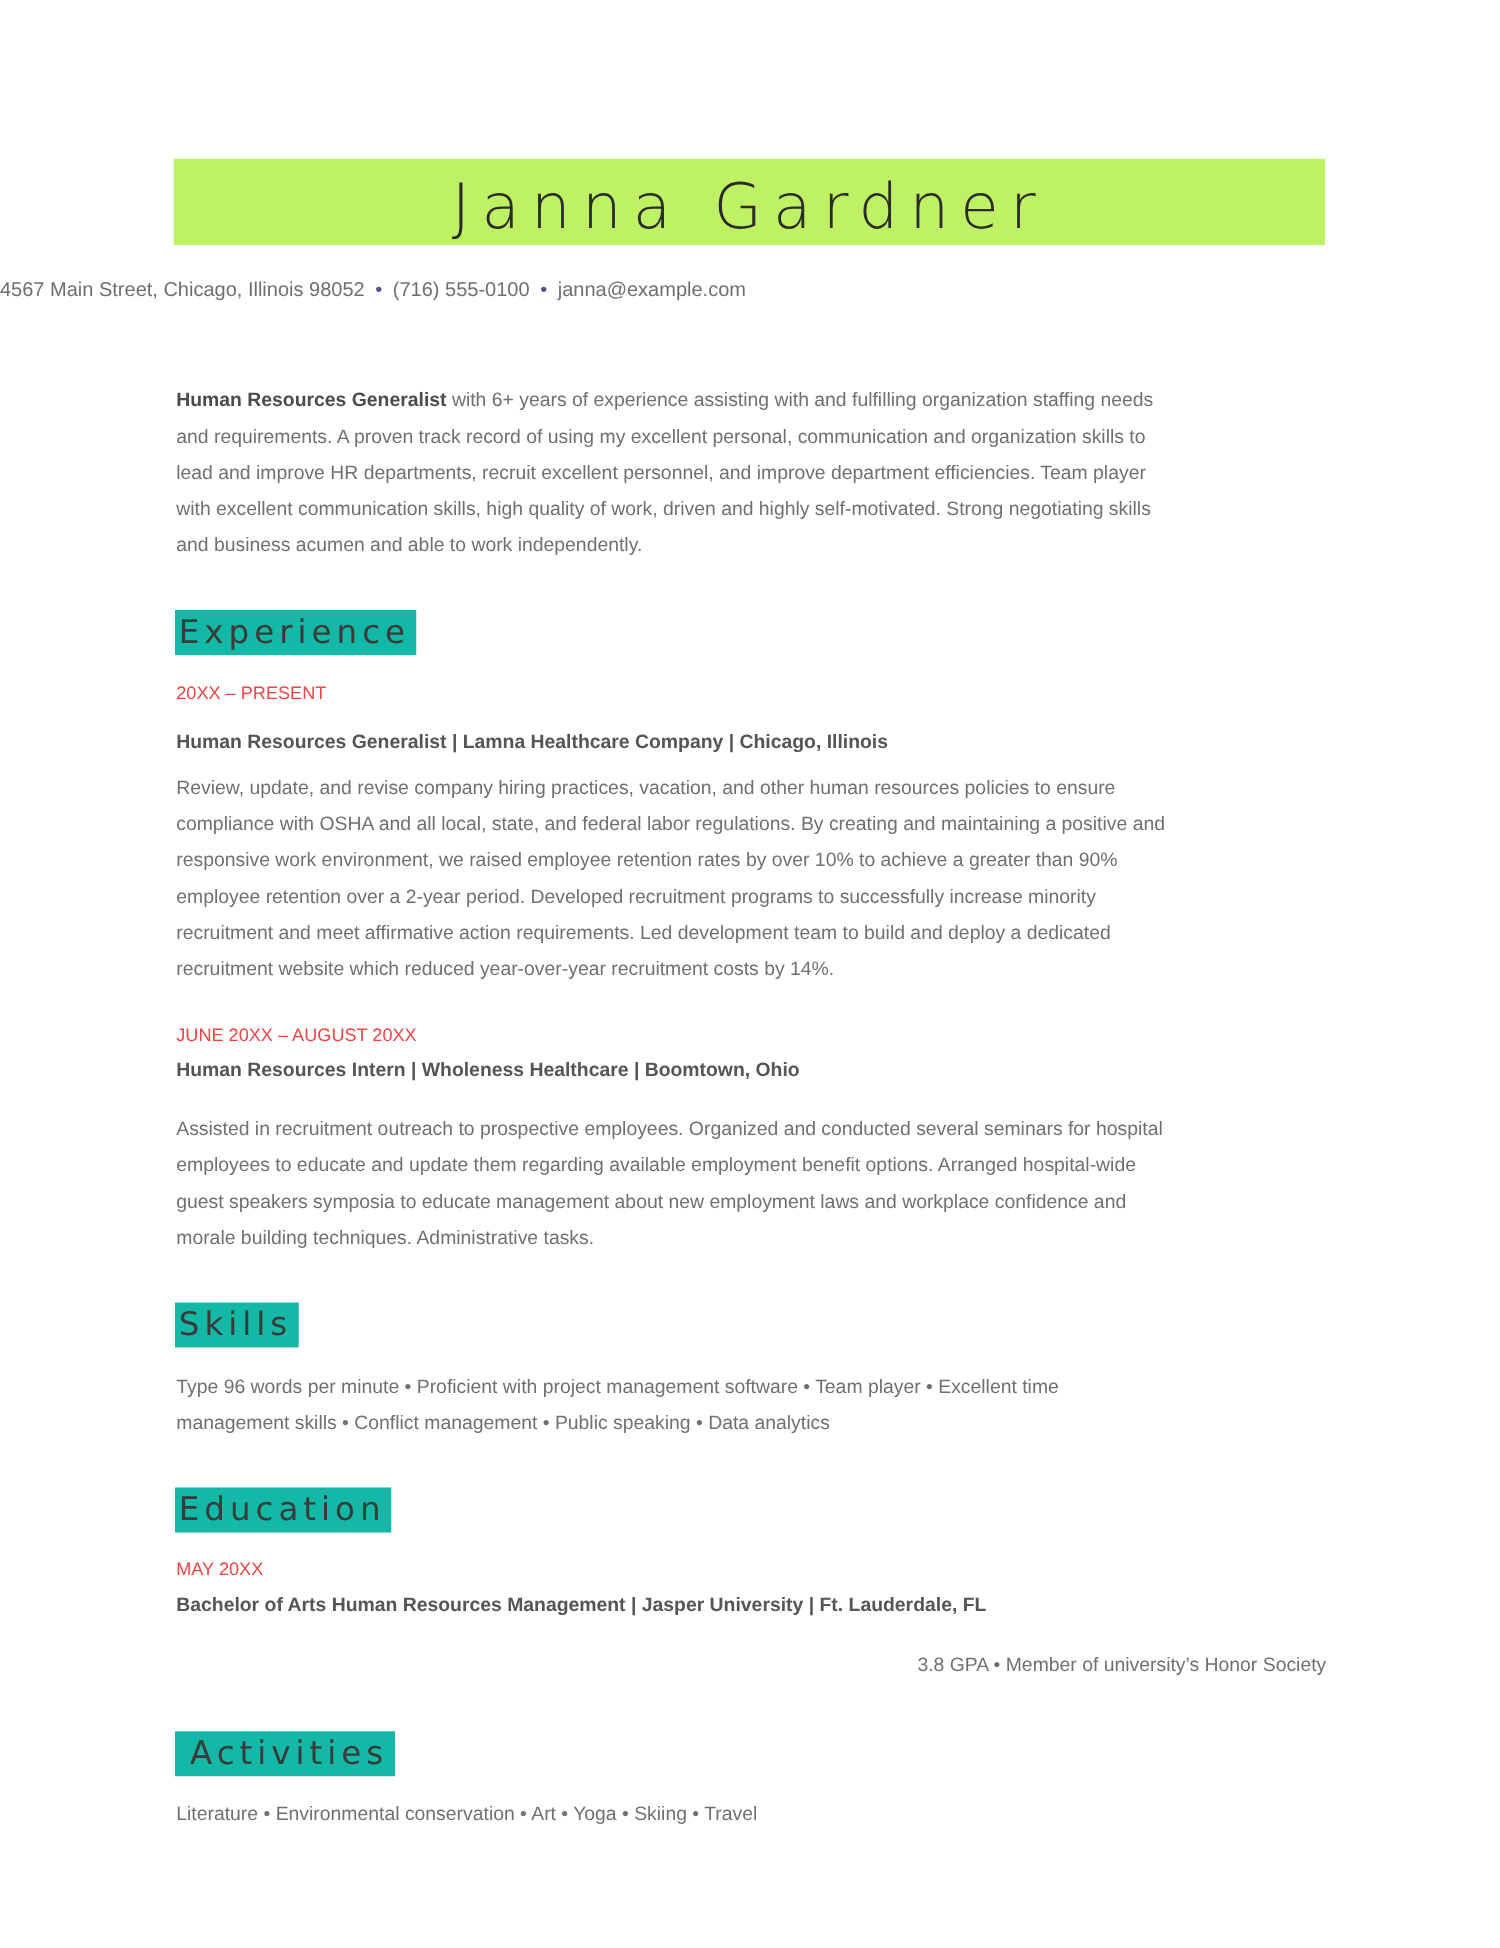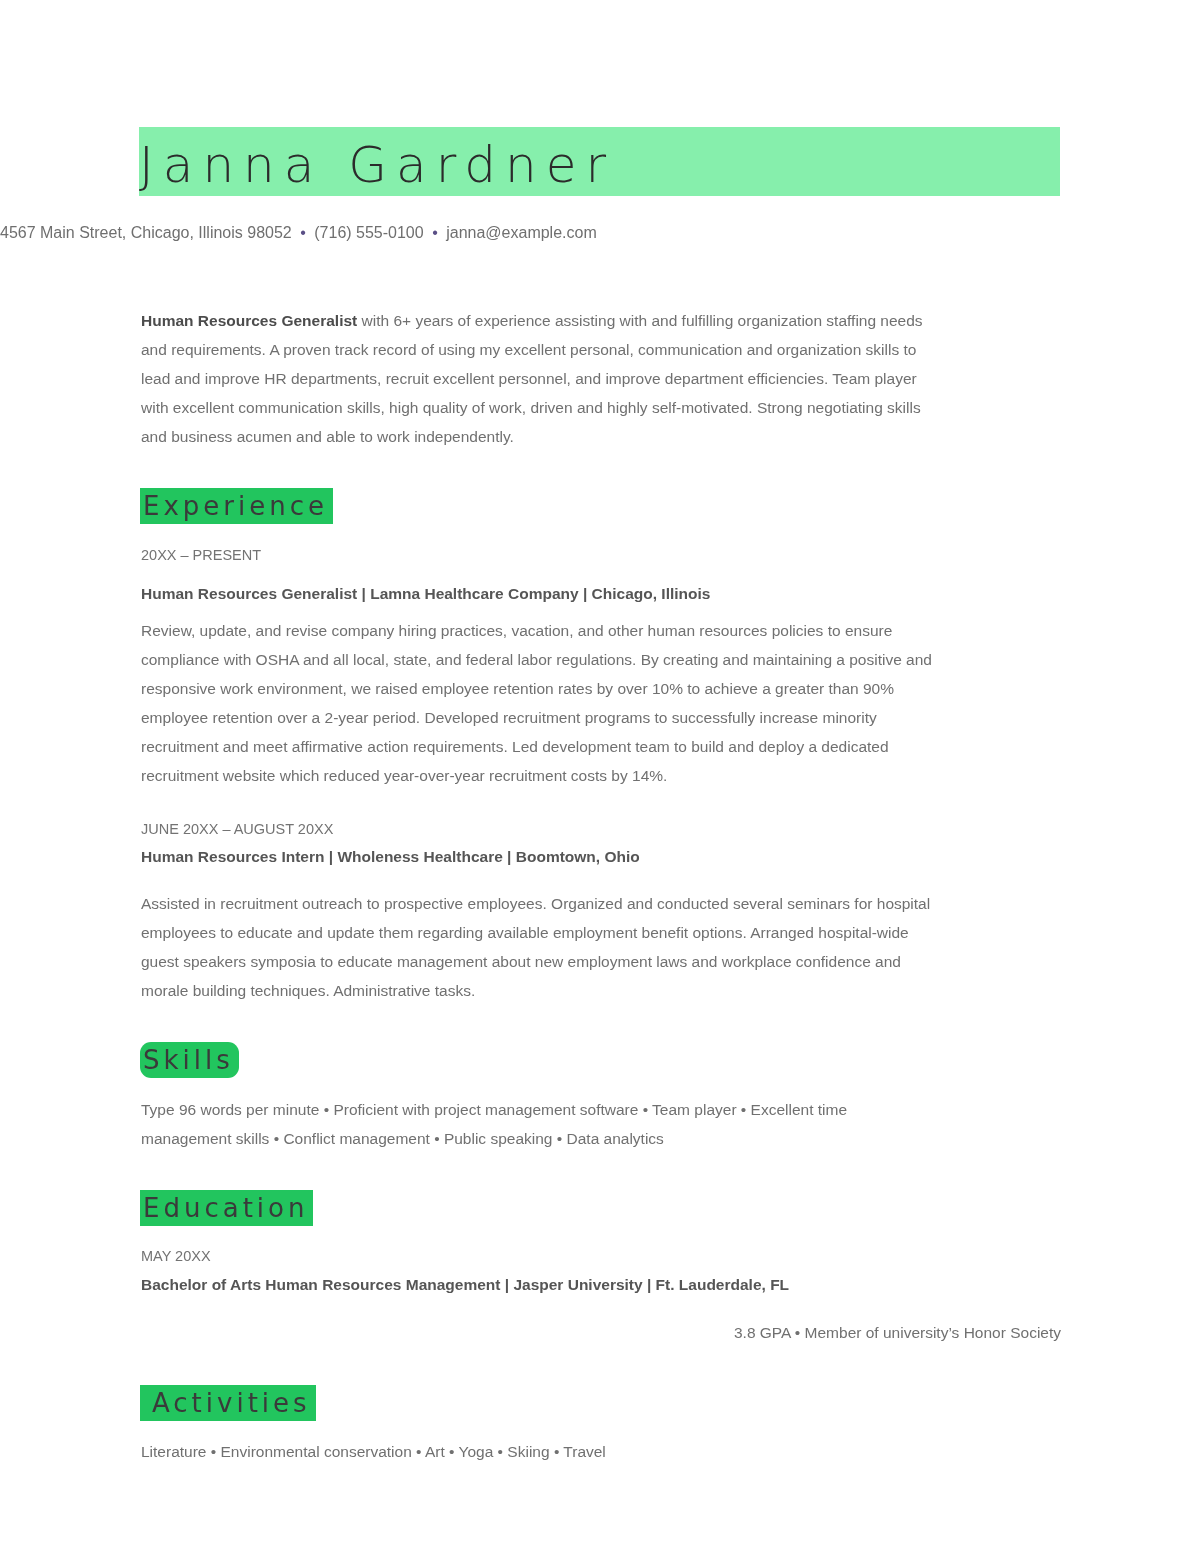--- a/index.html
+++ b/index.html
@@ -16,23 +16,24 @@
     }
     .page {
       position: absolute;
       left: 0; top: 0;
       width: 1200px; height: 1558px;
     }
     .name-band {
       position: absolute;
       left: 139px; top: 127px;
       width: 921px; height: 69px;
-      background: #86efac;
+      background: #bef264;
       display: flex;
       align-items: center;
+      justify-content: center;
     }
     .name {
       font-family: "DejaVu Sans", sans-serif;
       font-weight: 300;
       font-size: 50px;
       letter-spacing: 9px;
       color: #2b2b2b;
       line-height: 1;
       padding-top: 6px;
     }
@@ -57,33 +58,33 @@
     }
     .strong {
       font-weight: bold;
       color: #4c4c4c;
       text-align: center;
     }
     .section-heading {
       position: absolute;
       left: 140px;
       display: inline-block;
-      background: #22c55e;
+      background: #14b8a6;
       padding: 3px 5px 3px 3px;
       font-family: "DejaVu Sans", sans-serif;
       font-size: 26px;
       letter-spacing: 4px;
       color: #3a3a3a;
       line-height: 30px;
     }
     .date {
       position: absolute;
       left: 141px;
       font-size: 14.5px;
-      color: #737373;
+      color: #ef4444;
       line-height: 20px;
     }
     .role {
       position: absolute;
       left: 141px;
       font-size: 15.5px;
       font-weight: bold;
       color: #555555;
       line-height: 20px;
     }
@@ -128,21 +129,21 @@
 
   <div class="date" style="top:819px;">JUNE 20XX – AUGUST 20XX</div>
   <div class="role" style="top:847px;">Human Resources Intern | Wholeness Healthcare | Boomtown, Ohio</div>
   <div class="block" style="top:889px;">
     <div>Assisted in recruitment outreach to prospective employees. Organized and conducted several seminars for hospital</div>
     <div>employees to educate and update them regarding available employment benefit options. Arranged hospital-wide</div>
     <div>guest speakers symposia to educate management about new employment laws and workplace confidence and</div>
     <div>morale building techniques. Administrative tasks.</div>
   </div>
 
-  <div class="section-heading" style="top:1042px;border-radius:11px;">Skills</div>
+  <div class="section-heading" style="top:1042px;">Skills</div>
   <div class="block" style="top:1095px;">
     <div>Type 96 words per minute • Proficient with project management software • Team player • Excellent time</div>
     <div>management skills • Conflict management • Public speaking • Data analytics</div>
   </div>
 
   <div class="section-heading" style="top:1190px;">Education</div>
   <div class="date" style="top:1246px;">MAY 20XX</div>
   <div class="role" style="top:1275px;">Bachelor of Arts Human Resources Management | Jasper University | Ft. Lauderdale, FL</div>
   <div class="block" style="top:1318px;text-align:right;">3.8 GPA • Member of university’s Honor Society</div>
 

